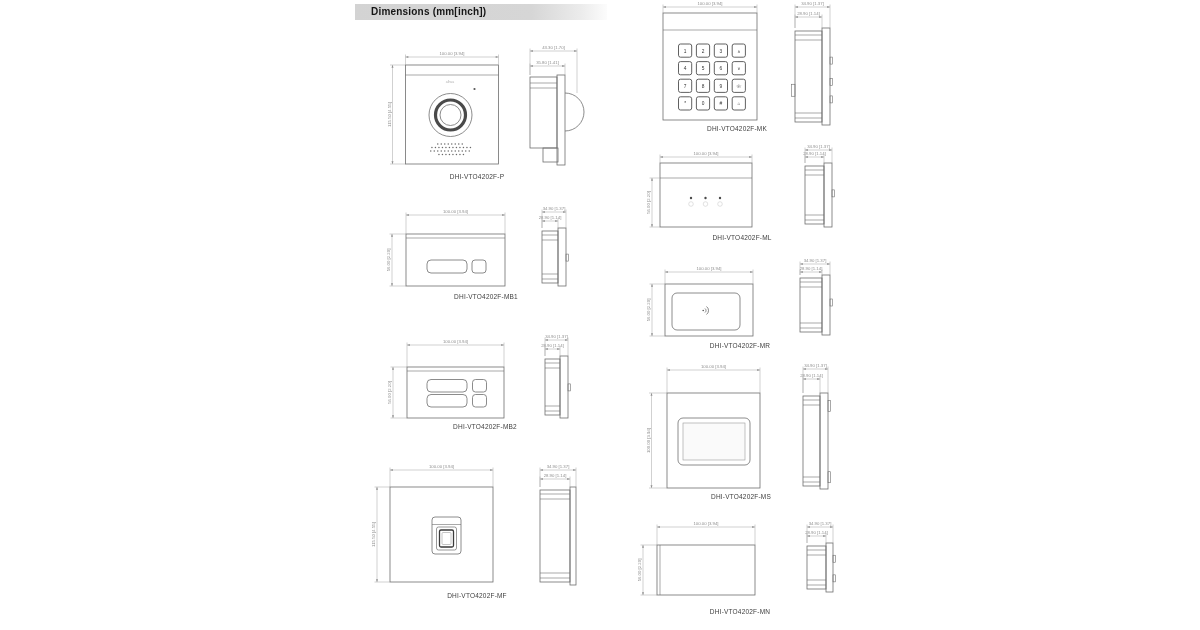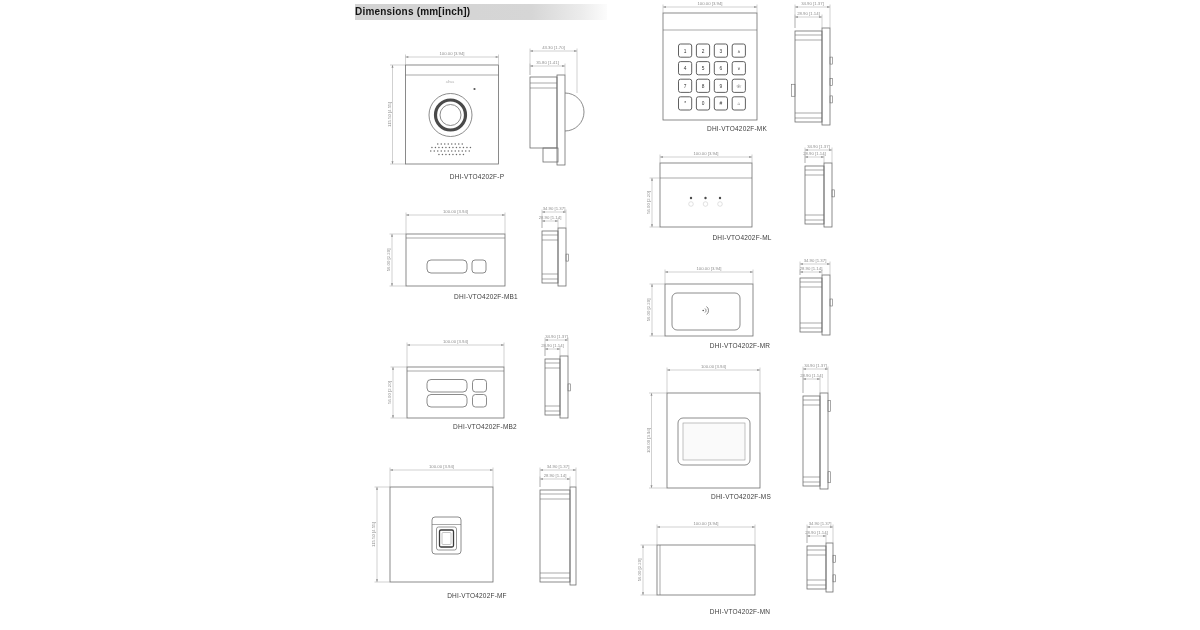--- a/index.html
+++ b/index.html
@@ -2,21 +2,21 @@
 <html><head>
 <meta charset="utf-8">
 <style>
   html,body{margin:0;padding:0;background:#ffffff;}
   body{width:1200px;height:630px;position:relative;overflow:hidden;
        font-family:"Liberation Sans","DejaVu Sans",sans-serif;}
   #header-bar{
     position:absolute;left:355px;top:4px;width:252px;height:16px;
     background:linear-gradient(to right,#d3d3d3 0%,#d6d6d6 70%,#ececec 90%,#fcfcfc 100%);
     font-size:10px;font-weight:bold;color:#151515;line-height:16px;
-    padding-left:0;box-sizing:border-box;letter-spacing:.2px;
+    padding-left:16px;box-sizing:border-box;letter-spacing:.2px;
   }
   svg{position:absolute;left:0;top:0;}
   svg text{font-family:"Liberation Sans","DejaVu Sans",sans-serif;}
 </style>
 </head>
 <body>
 
 <div id="header-bar">Dimensions (mm[inch])</div>
 
 <svg id="drawings" width="1200" height="630" viewBox="0 0 1200 630">

